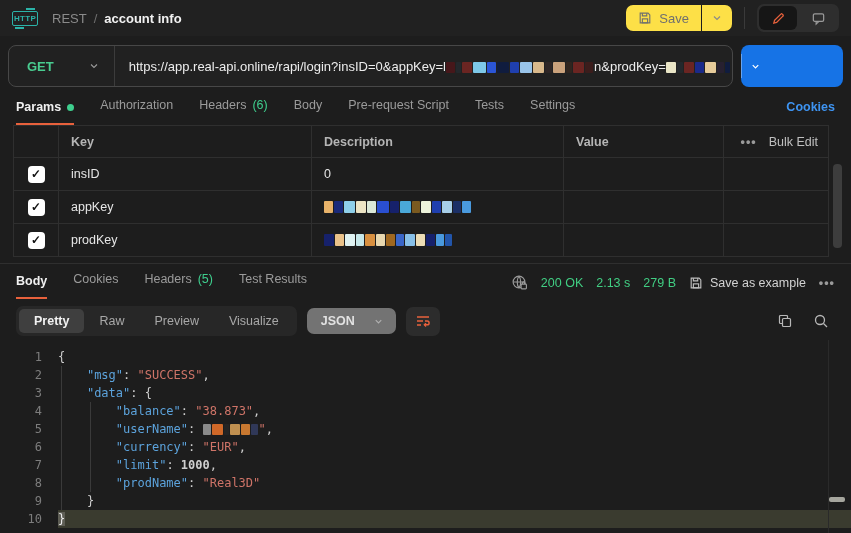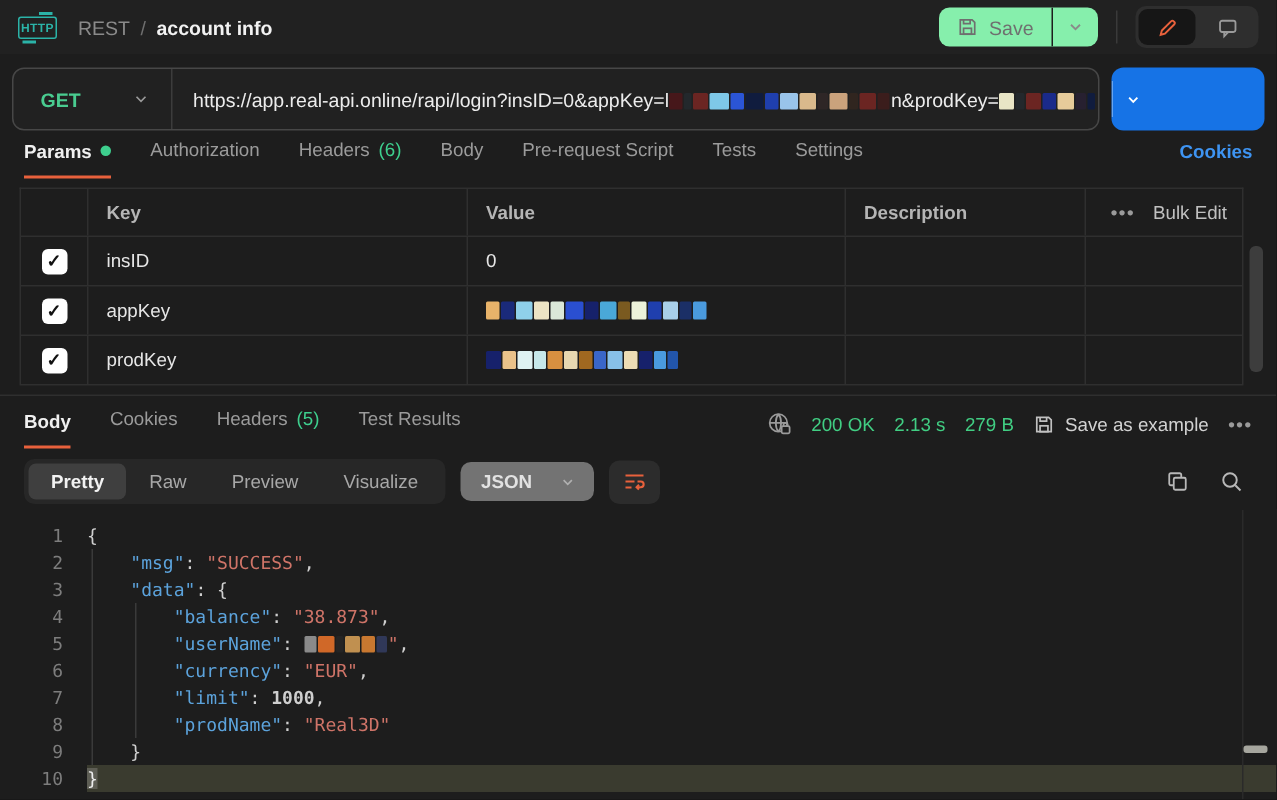--- a/index.html
+++ b/index.html
@@ -11,21 +11,21 @@
   .topbar { height:36px; display:flex; align-items:center; padding:0 12px; background:#212121; }
   .http-logo { display:inline-flex; align-items:center; justify-content:center; width:26px; height:15px;
     border:1.5px solid #2bb3a8; border-radius:2px; color:#2bb3a8; font-size:8px; font-weight:bold;
     letter-spacing:.3px; margin-right:14px; position:relative; }
   .http-logo::before { content:""; position:absolute; top:-4px; right:2px; width:9px; height:2px; background:#2bb3a8; }
   .http-logo::after  { content:""; position:absolute; bottom:-4px; left:2px; width:9px; height:2px; background:#2bb3a8; }
   .crumb-dim { color:#8a8a8a; font-size:13px; }
   .crumb-sep { color:#6f6f6f; font-size:13px; margin:0 7px; }
   .crumb-title { color:#f2f2f2; font-size:13px; font-weight:bold; }
   .topbar-right { margin-left:auto; display:flex; align-items:center; }
-  .save-group { display:flex; align-items:center; background:#86efac; border-radius:7px; height:26px; overflow:hidden; }
+  .save-group { display:flex; align-items:center; background:#fde047; border-radius:7px; height:26px; overflow:hidden; }
   .save-main { display:flex; align-items:center; gap:7px; padding:0 12px; color:#6f6f6f; font-size:13px; height:100%; }
   .save-sep { width:1px; height:100%; background:#1d1d1d; }
   .save-caret { display:flex; align-items:center; padding:0 9px; height:100%; color:#8a8a8a; }
   .tb-vsep { width:1px; height:22px; background:#3a3a3a; margin:0 12px; }
   .edit-group { display:flex; align-items:center; background:#2e2e2e; border-radius:7px; height:28px; padding:2px; gap:2px; }
   .edit-cell { display:flex; align-items:center; justify-content:center; width:38px; height:24px; border-radius:6px; }
   .edit-cell.active { background:#161616; }
 
   
   .req-row { display:flex; align-items:stretch; gap:8px; margin:9px 8px 0 8px; height:42px; }
@@ -33,21 +33,21 @@
   .method { display:flex; align-items:center; gap:34px; padding:0 14px 0 18px; cursor:pointer; }
   .method-label { color:#49cc90; font-weight:bold; font-size:13px; }
   .req-divider { width:1px; align-self:stretch; background:#3c3c3c; }
   .url { flex:1; display:flex; align-items:center; padding:0 10px 0 14px; font-size:13px; color:#ececec; white-space:nowrap; overflow:hidden; }
   .send-btn { display:flex; align-items:stretch; width:102px; background:#1673e6; border-radius:8px; overflow:hidden; cursor:pointer; }
   .send-main { flex:1; display:flex; align-items:center; justify-content:center; color:#fff; font-weight:bold; font-size:14px; }
   .send-sep { width:1px; background:rgba(255,255,255,.35); margin:9px 0; }
   .send-caret { display:flex; align-items:center; justify-content:center; width:26px; color:#fff; }
 
   
-  .tabs-row { display:flex; align-items:center; padding:0 16px; height:38px; font-size:12.5px; color:#9b9b9b; }
+  .tabs-row { display:flex; align-items:flex-end; padding:0 16px; height:38px; font-size:12.5px; color:#9b9b9b; }
   .tab { display:flex; align-items:center; gap:6px; padding-bottom:11px; margin-right:26px; cursor:pointer; border-bottom:2px solid transparent; }
   .tab.active { color:#f0f0f0; font-weight:bold; border-bottom:2px solid #e8613c; padding-bottom:9px; }
   .tab .count { color:#3ecf8e; }
   .green-dot { width:7px; height:7px; border-radius:50%; background:#3ecf8e; }
   .cookies-link { margin-left:auto; padding-bottom:11px; color:#3e94f2; font-weight:bold; font-size:12.5px; cursor:pointer; }
 
   
   .ptable { margin-left:13px; width:816px; font-size:12.5px; border-top:1px solid #2f2f2f; border-left:1px solid #2f2f2f; border-right:1px solid #2f2f2f; }
   .prow { display:grid; grid-template-columns:44px 253px 252px 160px 107px; border-bottom:1px solid #2f2f2f; height:33px; }
   .prow.head { height:32px; color:#b5b5b5; font-weight:bold; }
@@ -205,22 +205,22 @@
     <div class="tab">
       <span>Settings</span>
     </div>
     <span class="cookies-link">Cookies</span>
   </div>
 
   <div class="ptable">
     <div class="prow head">
       <div class="pcell"></div>
       <div class="pcell">Key</div>
+      <div class="pcell">Description</div>
       <div class="pcell">Value</div>
-      <div class="pcell">Description</div>
       <div class="pcell bulk">
         <span class="dots">•••</span>
         <span>Bulk Edit</span>
       </div>
     </div>
     <div class="prow">
       <div class="pcell">
           <span class="cb">✓</span>
         </div>
       <div class="pcell">insID</div>

